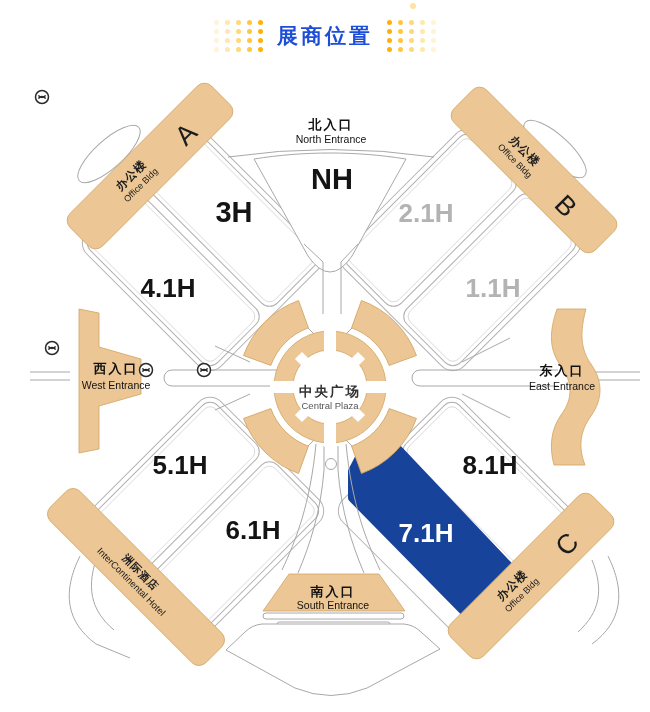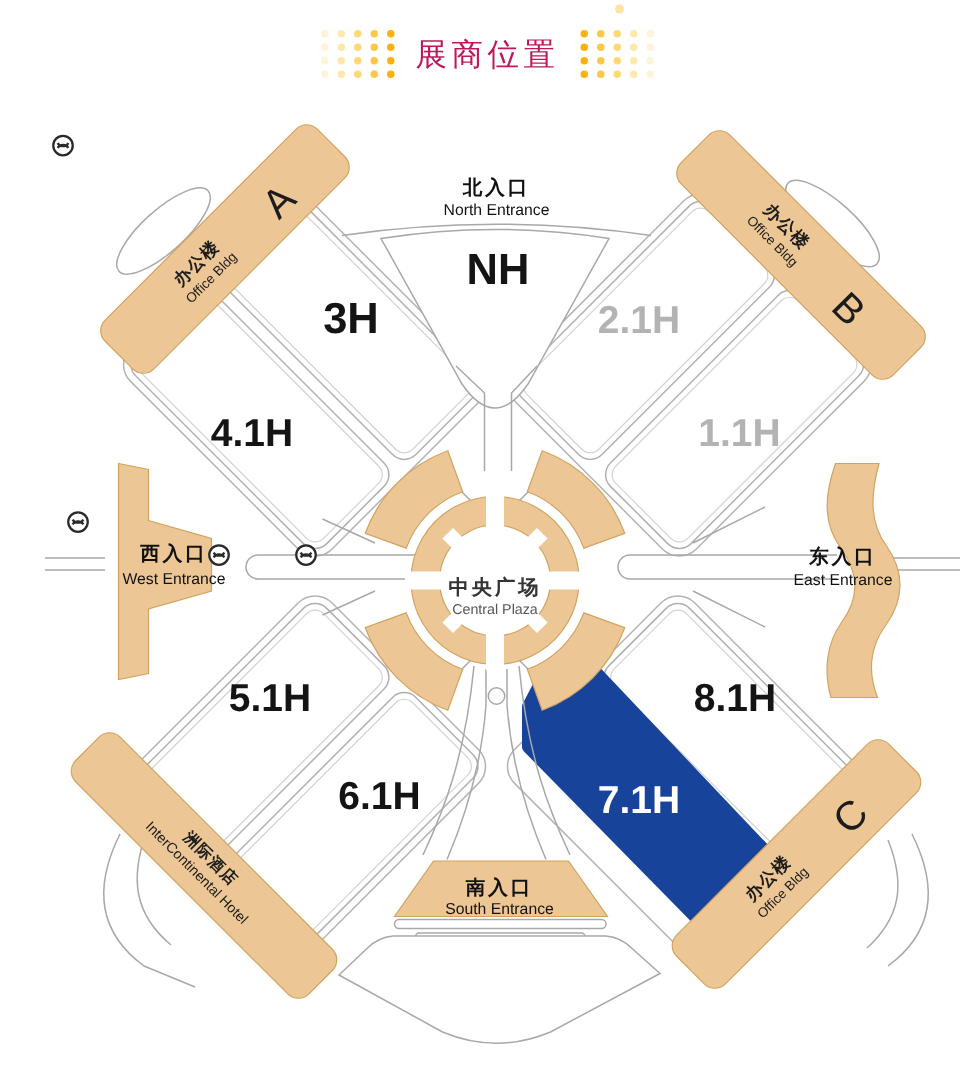--- a/index.html
+++ b/index.html
@@ -2,21 +2,21 @@
 <html><head>
 <meta charset="utf-8">
 <style>
   html,body{margin:0;padding:0;background:#fff;}
   body{width:650px;height:712px;position:relative;overflow:hidden;
        font-family:"Liberation Sans","DejaVu Sans",sans-serif;}
   .stage{position:absolute;inset:0;}
   
   .hdr{position:absolute;top:20px;left:0;width:650px;display:flex;
        align-items:center;justify-content:center;gap:14px;}
-  .hdr .ttl{font-size:21px;font-weight:normal;color:#be185d;letter-spacing:3px;}
+  .hdr .ttl{font-size:21px;font-weight:bold;color:#1d4ed8;letter-spacing:3px;}
   .dots{display:grid;grid-template-columns:repeat(5,5px);grid-auto-rows:5px;
         column-gap:6px;row-gap:4px;}
   .dots i{width:5px;height:5px;border-radius:50%;display:block;}
   .dots.l i:nth-child(5n+1){background:#fff3d8}
   .dots.l i:nth-child(5n+2){background:#ffe8ae}
   .dots.l i:nth-child(5n+3){background:#ffd977}
   .dots.l i:nth-child(5n+4){background:#ffc842}
   .dots.l i:nth-child(5n+5){background:#ffb10a}
   .dots.r i:nth-child(5n+1){background:#ffb10a}
   .dots.r i:nth-child(5n+2){background:#ffc842}

